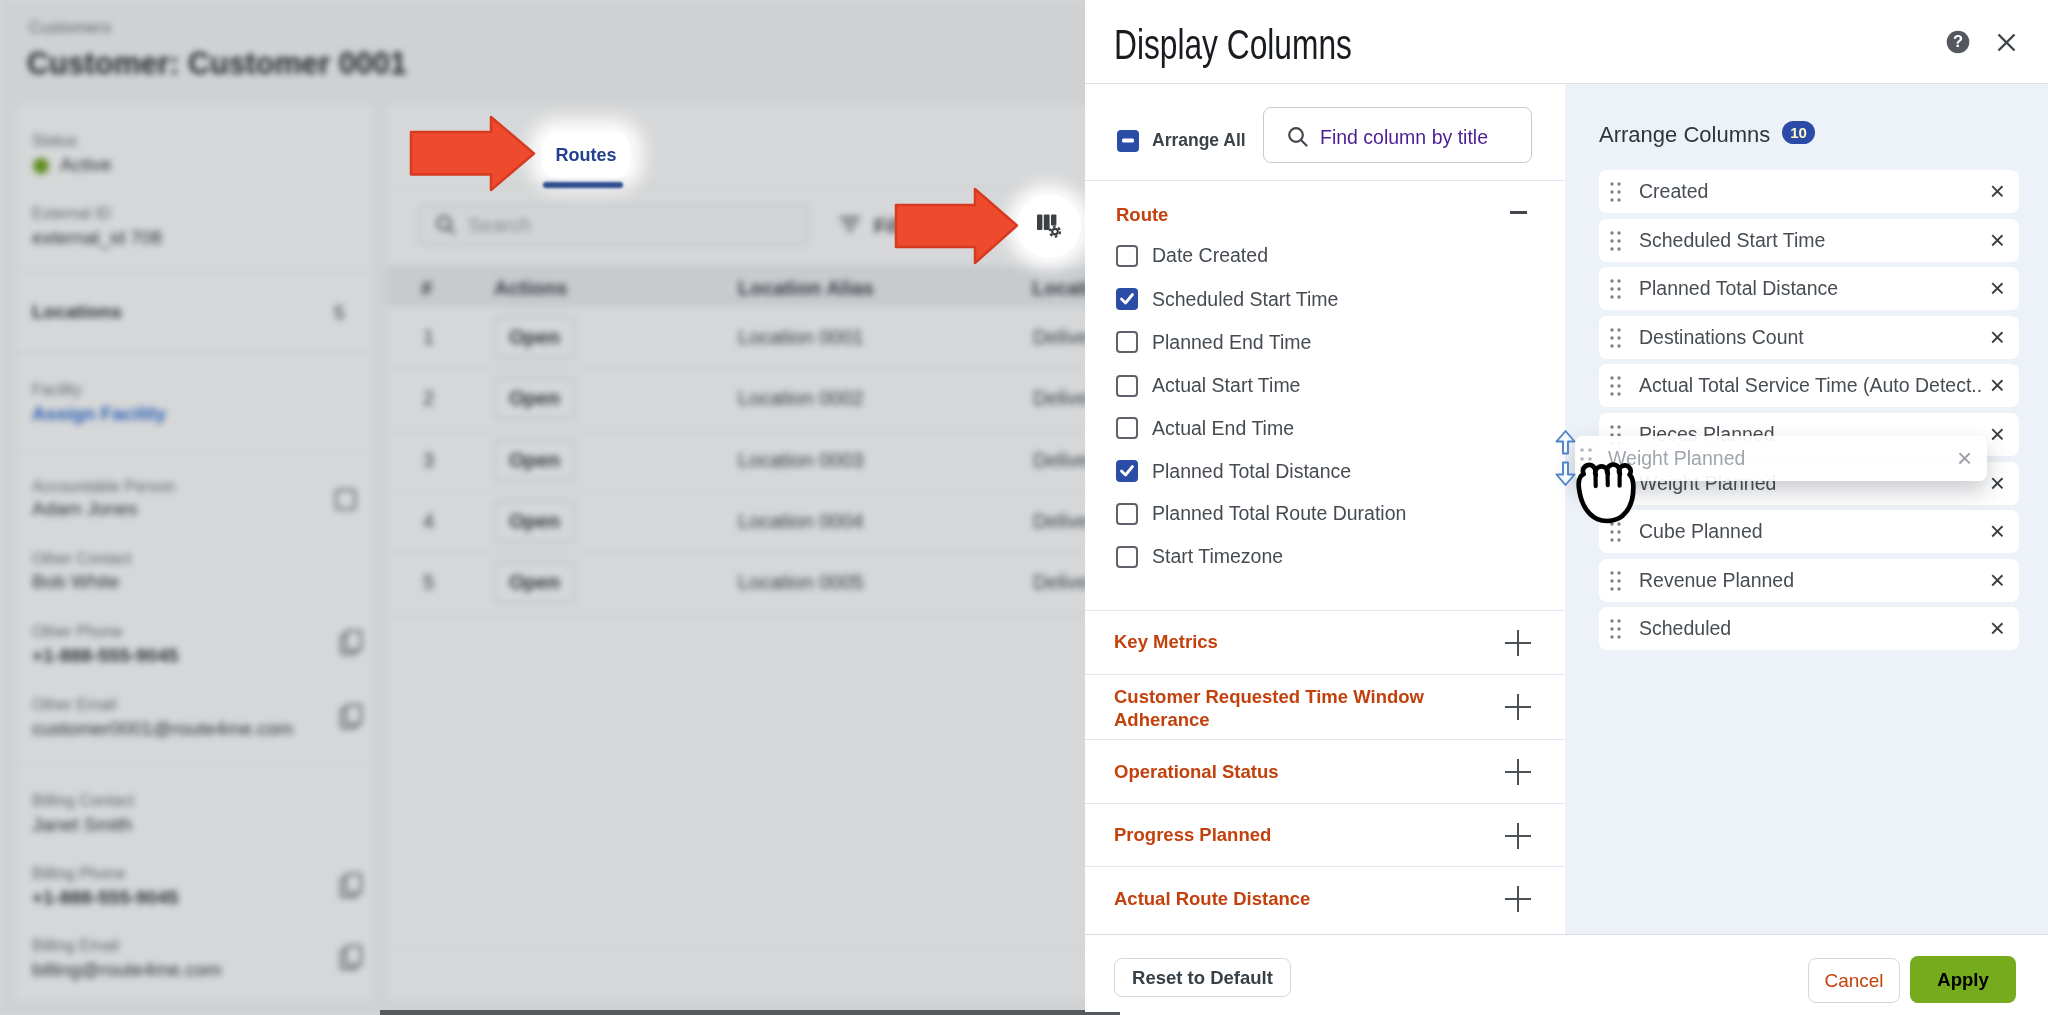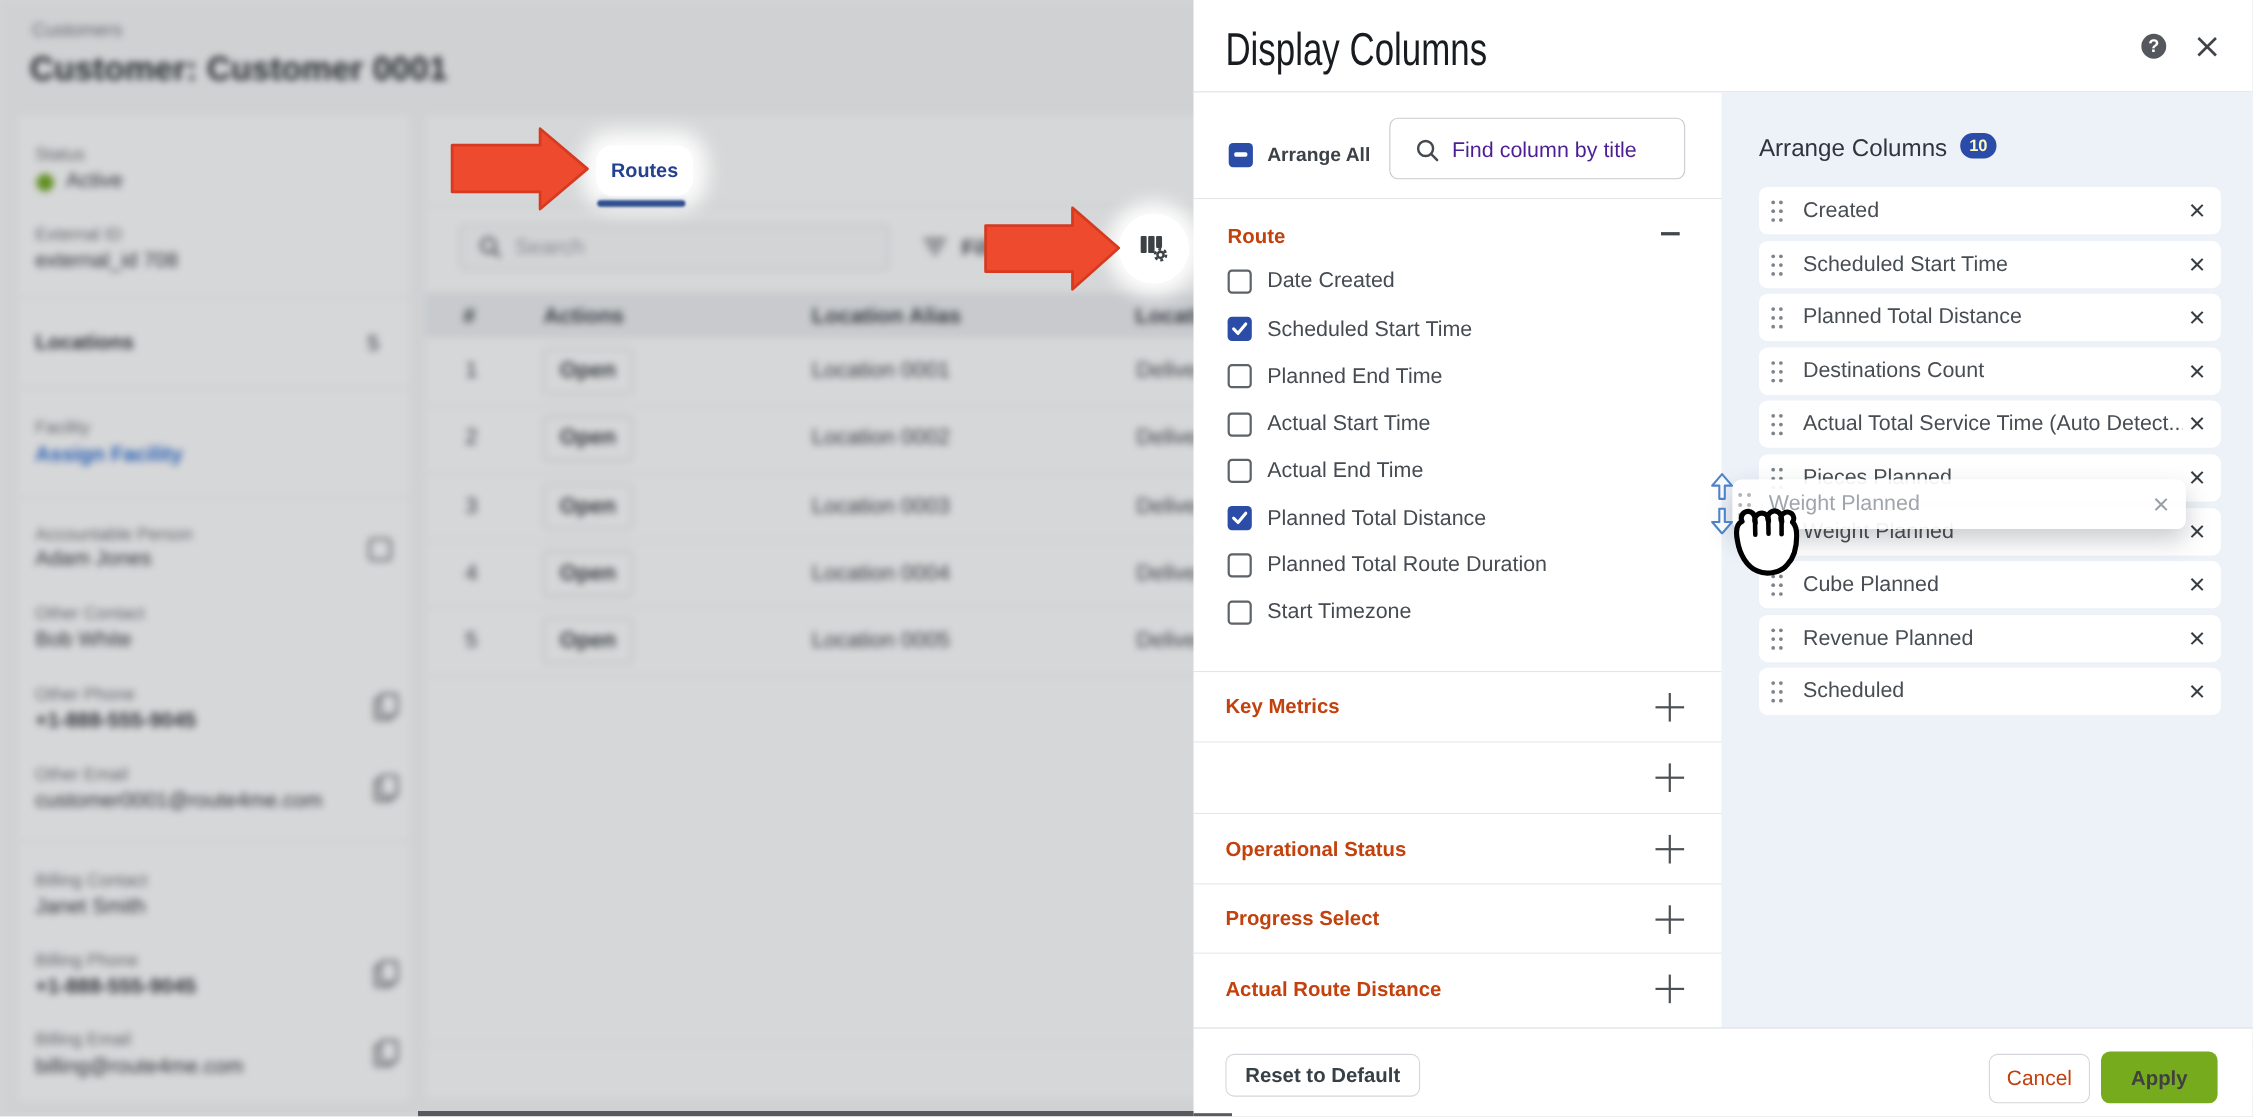--- a/index.html
+++ b/index.html
@@ -229,26 +229,27 @@
       <div class="cblbl" style="left:67px;top:460px;">Planned Total Distance</div>
     <div class="cb" style="left:31px;top:503px;"></div>
       <div class="cblbl" style="left:67px;top:502px;">Planned Total Route Duration</div>
     <div class="cb" style="left:31px;top:546px;"></div>
       <div class="cblbl" style="left:67px;top:545px;">Start Timezone</div>
 
     <div class="hline" style="left:0;top:610px;width:480px;background:#e4e7ea;"></div>
     <div class="sech" style="left:29px;top:631px;">Key Metrics</div>
     <div class="plus" style="left:420px;top:630px;"></div>
     <div class="hline" style="left:0;top:674px;width:480px;background:#e4e7ea;"></div>
+    <div class="sech" style="left:29px;top:686px;line-height:22.5px;">Customer Requested Time Window<br>Adherance</div>
     <div class="plus" style="left:420px;top:694px;"></div>
     <div class="hline" style="left:0;top:739px;width:480px;background:#e4e7ea;"></div>
     <div class="sech" style="left:29px;top:761px;">Operational Status</div>
     <div class="plus" style="left:420px;top:759px;"></div>
     <div class="hline" style="left:0;top:803px;width:480px;background:#e4e7ea;"></div>
-    <div class="sech" style="left:29px;top:824px;">Progress Select</div>
+    <div class="sech" style="left:29px;top:824px;">Progress Planned</div>
     <div class="plus" style="left:420px;top:823px;"></div>
     <div class="hline" style="left:0;top:866px;width:480px;background:#e4e7ea;"></div>
     <div class="sech" style="left:29px;top:888px;">Actual Route Distance</div>
     <div class="plus" style="left:420px;top:886px;"></div>
     <div class="hline" style="left:0;top:934px;width:963px;background:#d9dce0;"></div>
 
     <div class="abs" style="left:514px;top:122px;font-size:22px;color:#2f353c;">Arrange Columns</div>
     <div class="abs" style="left:697px;top:121px;width:33px;height:23px;border-radius:12px;background:#2a4ca8;color:#fef9c3;font-size:15px;font-weight:bold;text-align:center;line-height:23px;">10</div>
 
     <div id="alist">
@@ -407,19 +408,19 @@
         C 8.5 34.3 5 28.5 4 22 Z" fill="#fff" stroke="#000" stroke-width="2.5" stroke-linejoin="round"></path>
       <g stroke="#000" stroke-width="2.2" stroke-linecap="round">
         <line x1="12.5" y1="14" x2="12.6" y2="19"></line>
         <line x1="18.9" y1="13.2" x2="19" y2="18.5"></line>
         <line x1="25.3" y1="13.6" x2="25.3" y2="18.8"></line>
       </g>
     </svg>
 
     <div class="btn" style="left:29px;top:958px;width:177px;height:39px;line-height:37px;font-size:18.5px;">Reset to Default</div>
     <div class="btn" style="left:723px;top:958px;width:92px;height:45px;line-height:43px;font-size:19px;font-weight:normal;color:#c2410c;">Cancel</div>
-    <div class="btn" style="left:825px;top:956px;width:106px;height:47px;line-height:47px;font-size:18.5px;background:#76ab1e;border:none;color:#404040;">Apply</div>
+    <div class="btn" style="left:825px;top:956px;width:106px;height:47px;line-height:47px;font-size:18.5px;background:#76ab1e;border:none;color:#000000;">Apply</div>
   </div>
 
   <div class="abs" style="left:380px;top:1010px;width:705px;height:5px;background:#56595d;"></div>
   <div class="abs" style="left:1085px;top:1012px;width:35px;height:3px;background:#56595d;"></div>
 
 </div>
 
 </body></html>

